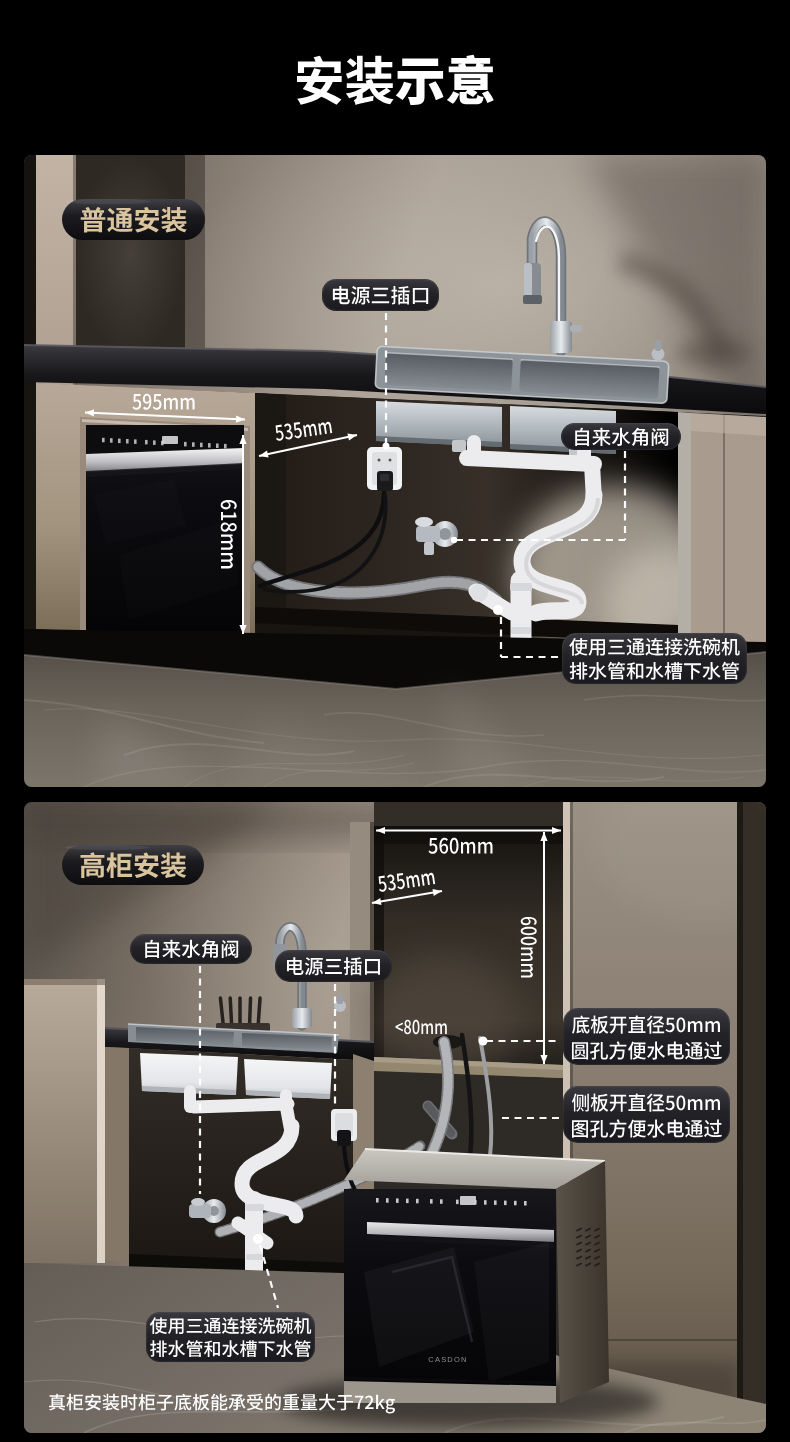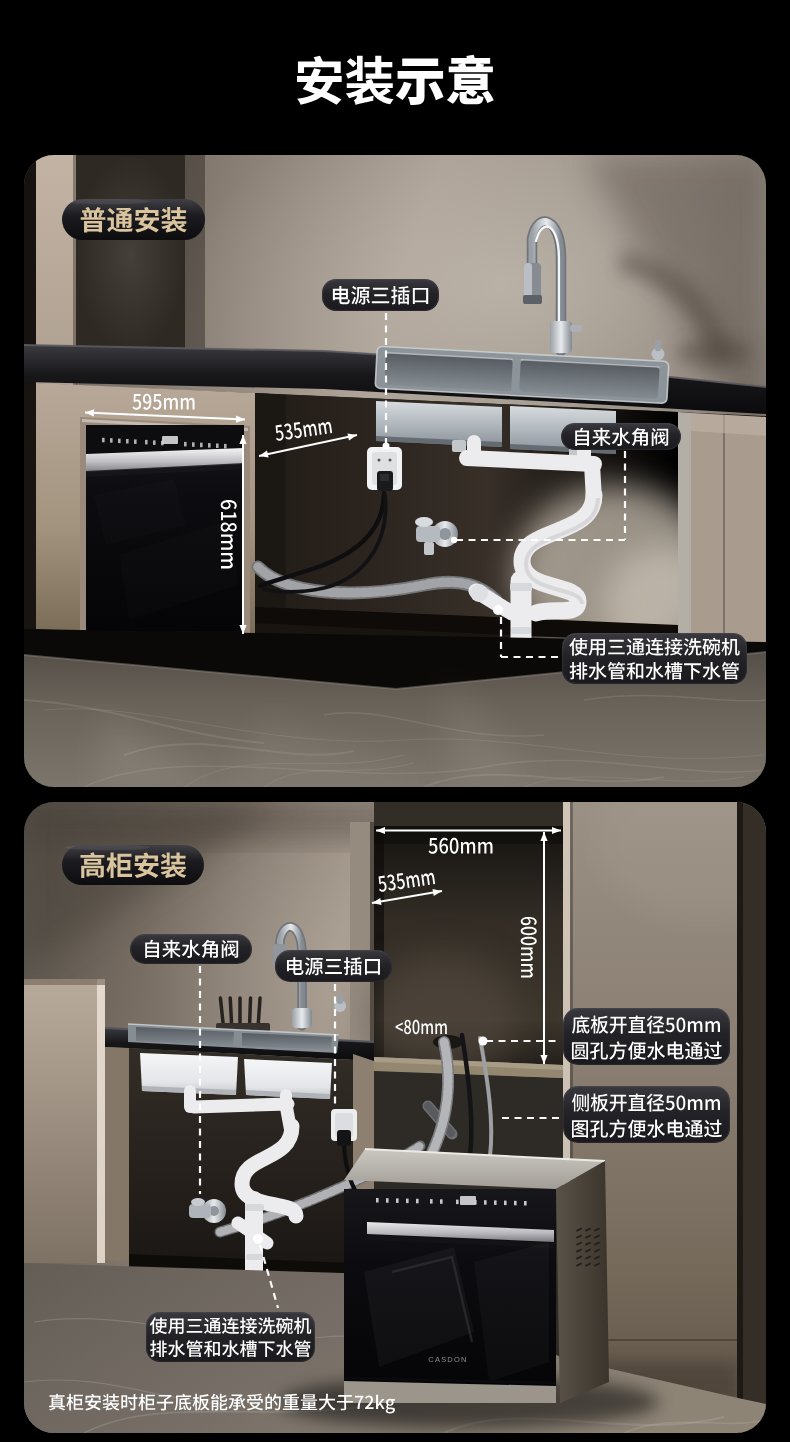--- a/index.html
+++ b/index.html
@@ -1,15 +1,15 @@
 <!DOCTYPE html>
 <html><head><meta charset="utf-8"><style>
 html,body{margin:0;padding:0;background:#000;}
 body{width:790px;height:1442px;position:relative;overflow:hidden;font-family:"Liberation Sans",sans-serif;}
-.ph{position:absolute;left:24px;width:742px;border-radius:30px;overflow:hidden;}
+.ph{position:absolute;left:24px;width:742px;border-radius:8px;overflow:hidden;}
 svg{display:block}
 </style></head><body>
 <svg width="0" height="0" style="position:absolute">
     <defs>
       <path id="b666e" d="M343 639V476H217L298 509C288 546 263 599 235 639ZM455 639H537V476H455ZM650 639H751C736 596 712 537 693 499L770 476H650ZM663 853C647 818 621 771 596 736H351L393 753C380 783 353 824 325 853L219 815C238 792 257 762 270 736H97V639H211L132 610C158 569 182 515 193 476H44V379H958V476H790C812 513 838 564 862 616L778 639H909V736H729C746 761 764 789 782 819ZM286 95H712V33H286ZM286 183V245H712V183ZM168 335V-89H286V-59H712V-85H835V335Z"></path>
       <path id="b901a" d="M46 742C105 690 185 617 221 570L307 652C268 697 186 766 127 814ZM274 467H33V356H159V117C116 97 69 60 25 16L98 -85C141 -24 189 36 221 36C242 36 275 5 315 -18C385 -58 467 -69 591 -69C698 -69 865 -63 943 -59C945 -28 962 26 975 56C870 42 703 33 595 33C486 33 396 39 331 78C307 92 289 105 274 115ZM370 818V727H727C701 707 673 688 645 672C599 691 552 709 513 723L436 659C480 642 531 620 579 598H361V80H473V231H588V84H695V231H814V186C814 175 810 171 799 171C788 171 753 170 722 172C734 146 747 106 752 77C812 77 856 78 887 94C919 110 928 135 928 184V598H794L796 600L743 627C810 668 875 718 925 767L854 824L831 818ZM814 512V458H695V512ZM473 374H588V318H473ZM473 458V512H588V458ZM814 374V318H695V374Z"></path>
       <path id="b5b89" d="M390 824C402 799 415 770 426 742H78V517H199V630H797V517H925V742H571C556 776 533 819 515 853ZM626 348C601 291 567 243 525 202C470 223 415 243 362 261C379 288 397 317 415 348ZM171 210C246 185 328 154 410 121C317 72 200 41 62 22C84 -5 120 -60 132 -89C296 -58 433 -12 543 64C662 11 771 -45 842 -92L939 10C866 55 760 106 645 154C694 208 735 271 766 348H944V461H478C498 502 517 543 533 582L399 609C381 562 357 511 331 461H59V348H266C236 299 205 253 176 215Z"></path>
       <path id="b88c5" d="M47 736C91 705 146 659 171 628L244 703C217 734 160 776 116 804ZM418 369 437 324H45V230H345C260 180 143 142 26 123C48 101 76 62 91 36C143 47 195 62 244 80V65C244 19 208 2 184 -6C199 -26 214 -71 220 -97C244 -82 286 -73 569 -14C568 8 572 54 577 81L360 39V133C411 160 456 192 494 227C572 61 698 -41 906 -84C920 -54 950 -9 973 14C890 27 818 51 759 84C810 109 868 142 916 174L842 230H956V324H573C563 350 549 378 535 402ZM680 141C651 167 627 197 607 230H821C783 201 729 167 680 141ZM609 850V733H394V630H609V512H420V409H926V512H729V630H947V733H729V850ZM29 506 67 409C121 432 186 459 248 487V366H359V850H248V593C166 559 86 526 29 506Z"></path>
       <path id="m7535" d="M442 396V274H217V396ZM543 396H773V274H543ZM442 484H217V607H442ZM543 484V607H773V484ZM119 699V122H217V182H442V99C442 -34 477 -69 601 -69C629 -69 780 -69 809 -69C923 -69 953 -14 967 140C938 147 897 165 873 182C865 57 855 26 802 26C770 26 638 26 610 26C552 26 543 37 543 97V182H870V699H543V841H442V699Z"></path>
       <path id="m6e90" d="M559 397H832V323H559ZM559 536H832V463H559ZM502 204C475 139 432 68 390 20C411 9 447 -13 464 -27C505 25 554 107 586 180ZM786 181C822 118 867 33 887 -18L975 21C952 70 905 152 868 213ZM82 768C135 734 211 686 247 656L304 732C266 760 190 805 137 834ZM33 498C88 467 163 421 200 393L256 469C217 496 141 538 88 565ZM51 -19 136 -71C183 25 235 146 275 253L198 305C154 190 94 59 51 -19ZM335 794V518C335 354 324 127 211 -32C234 -42 274 -67 291 -82C410 85 427 342 427 518V708H954V794ZM647 702C641 674 629 637 619 606H475V252H646V12C646 1 642 -3 629 -3C617 -3 575 -4 533 -2C543 -26 554 -60 558 -83C623 -84 667 -83 698 -70C729 -57 736 -34 736 9V252H920V606H712L752 682Z"></path>

